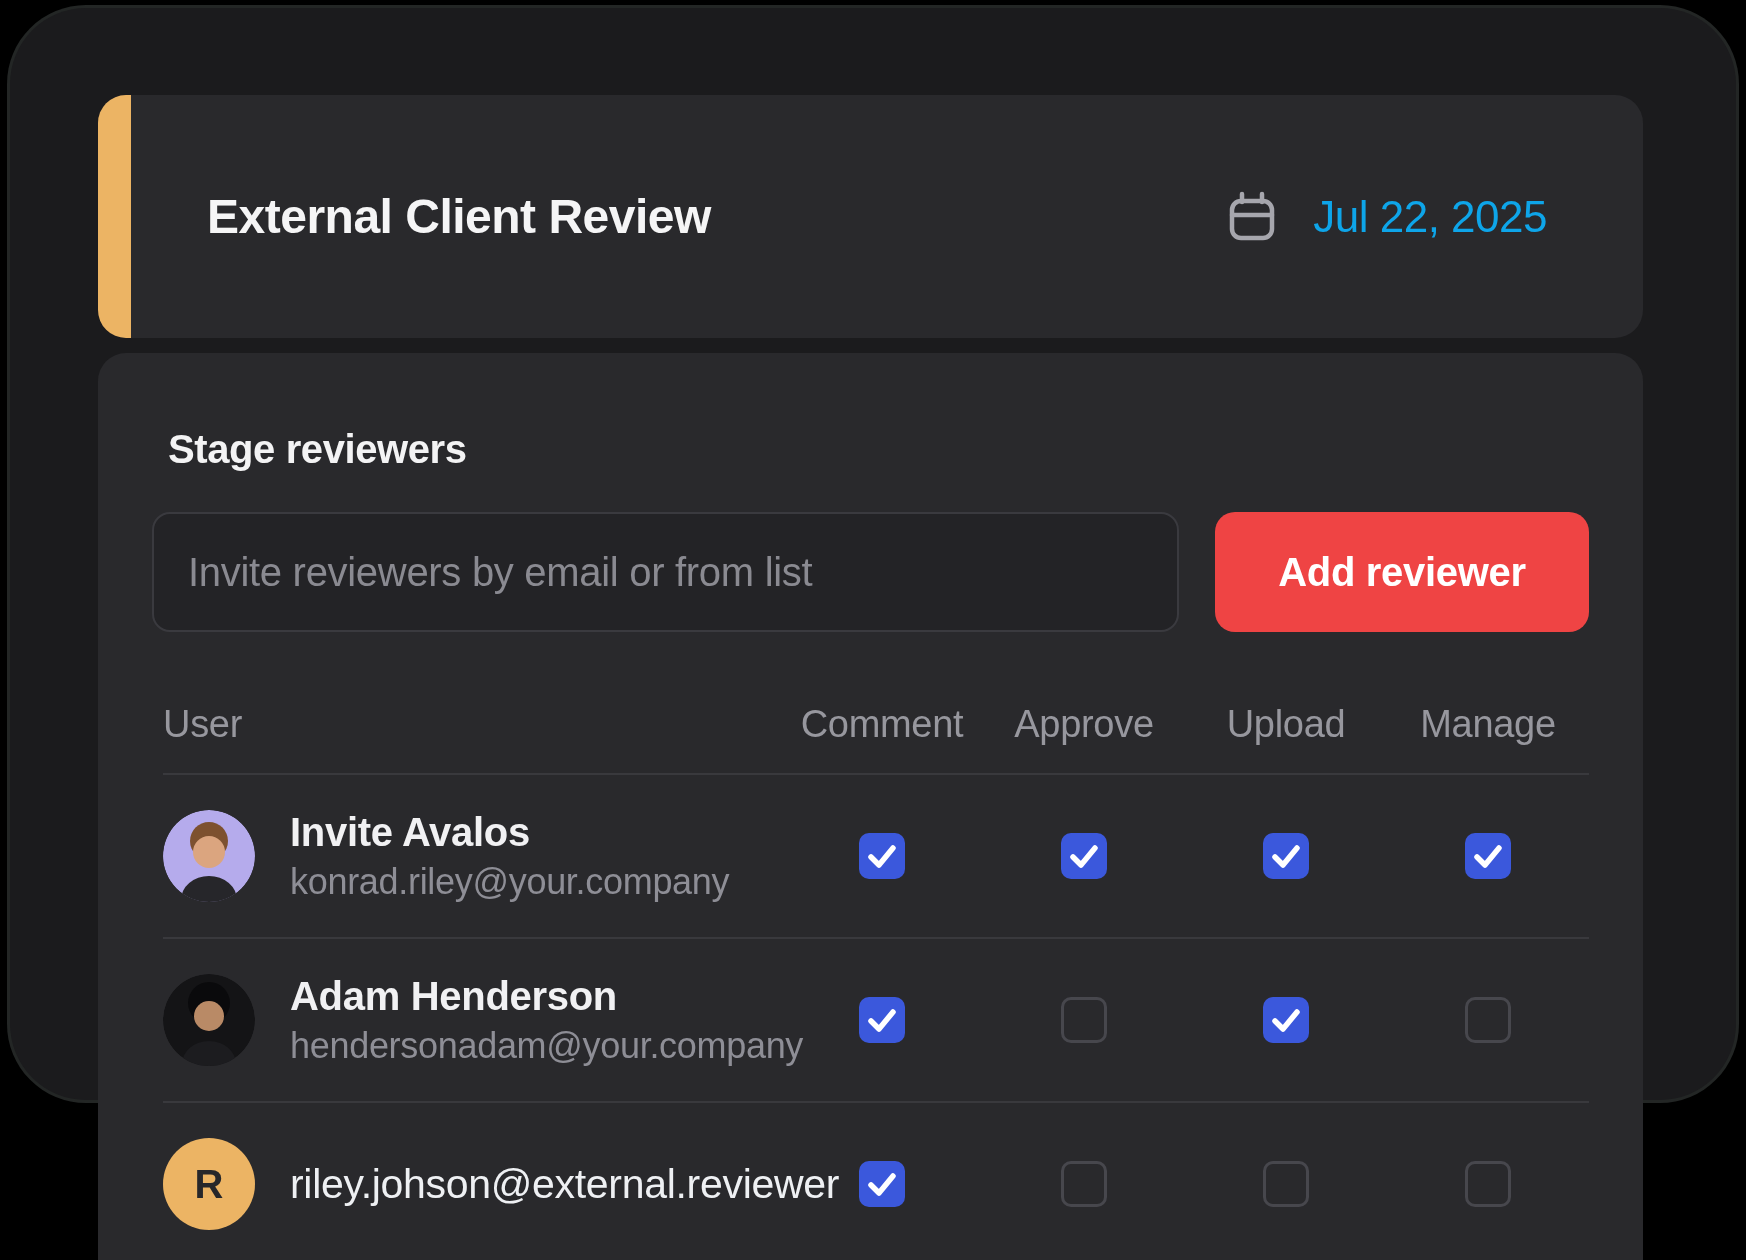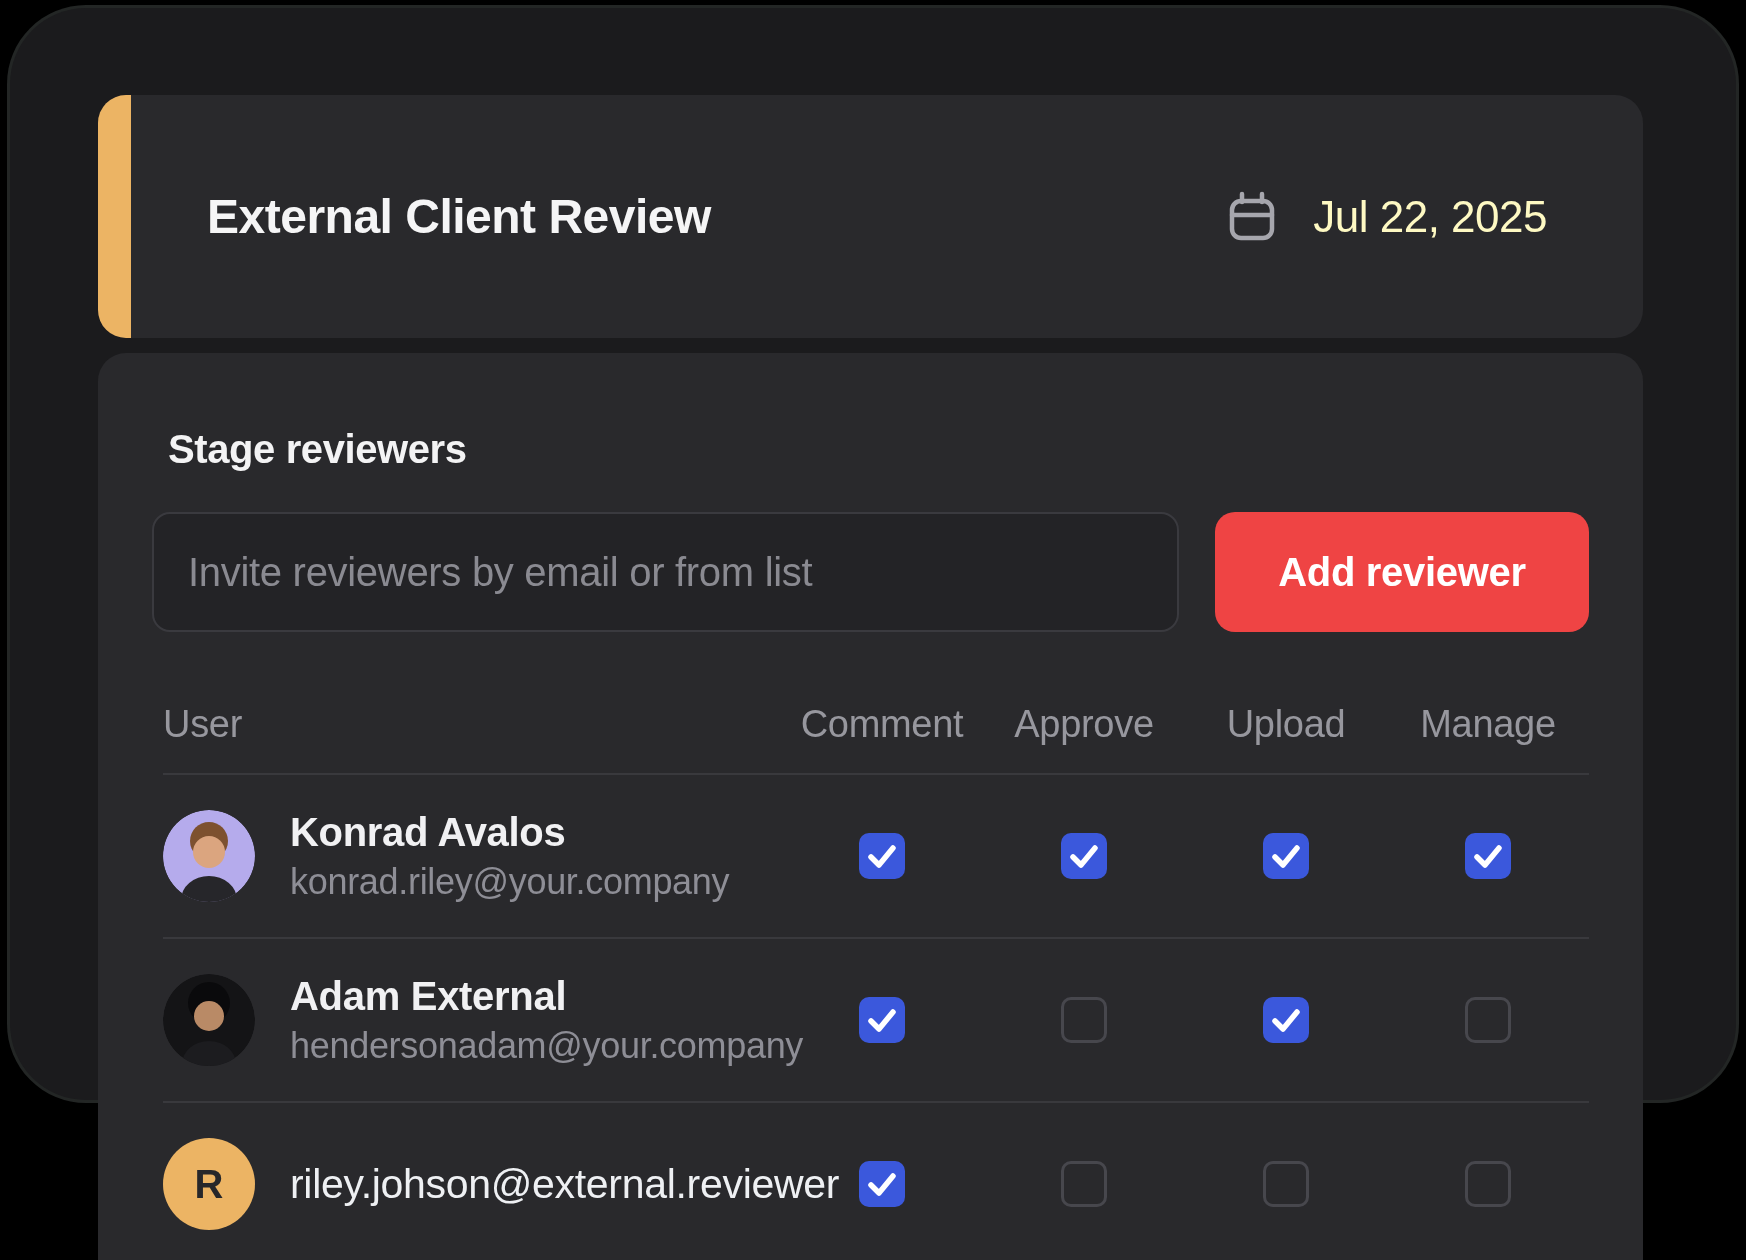--- a/index.html
+++ b/index.html
@@ -11,21 +11,21 @@
          border-radius:76px;box-shadow:0 0 0 3px rgba(125,135,132,.28),0 40px 90px rgba(0,0,0,.65);}
 
   
   .header-card{position:absolute;left:98px;top:95px;width:1545px;height:243px;background:#29292c;
                border-radius:28px;overflow:hidden;}
   .accent-bar{position:absolute;left:0;top:0;bottom:0;width:33px;background:#ecb464;}
   .title{position:absolute;left:109px;top:0;bottom:0;display:flex;align-items:center;
          font-size:48px;font-weight:700;color:#f5f5f6;letter-spacing:-.5px;}
   .date-row{position:absolute;right:96px;top:0;bottom:0;display:flex;align-items:center;gap:34px;}
   .date-row svg{display:block;}
-  .date-text{font-size:44px;color:#fef9c3;letter-spacing:-.5px;}
+  .date-text{font-size:44px;color:#0ea5e9;letter-spacing:-.5px;}
 
   
   .panel{position:absolute;left:98px;top:353px;width:1545px;height:907px;background:#29292c;
          border-radius:28px 28px 0 0;overflow:hidden;}
   .panel h2{position:absolute;left:54px;top:58px;margin:16px;font-size:40px;font-weight:700;
             color:#f3f3f4;letter-spacing:-.4px;}
 
   .invite-row{position:absolute;left:54px;right:54px;top:159px;height:84px;display:flex;gap:36px;}
   .invite-input{flex:1;height:120px;box-sizing:border-box;background:#232326;border:2px solid #3a3a3f;
                 border-radius:18px;padding:0 34px;font-size:40px;color:#e8e8ea;outline:none;
@@ -96,21 +96,21 @@
             <div class="cell-user">
               <span class="avatar">
                 <svg width="92" height="92" viewBox="0 0 92 92">
                   <circle cx="46" cy="46" r="46" fill="#b5abec"></circle>
                   <circle cx="46" cy="31" r="19" fill="#7d512f"></circle>
                   <circle cx="46" cy="42" r="16" fill="#dba57f"></circle>
                   <ellipse cx="46" cy="90" rx="28" ry="24" fill="#26262a"></ellipse>
                 </svg>
               </span>
               <div>
-                <div class="uname">Konrad Avalos</div>
+                <div class="uname">Invite Avalos</div>
                 <div class="uemail">konrad.riley@your.company</div>
               </div>
             </div>
             <div class="cellp">
               <span class="cb checked">
                 <svg width="46" height="46" viewBox="0 0 46 46" fill="none" stroke="#fff" stroke-width="5.5" stroke-linecap="round" stroke-linejoin="round">
                   <path d="M12 24 L20 32 L34 15"></path>
                 </svg>
               </span>
             </div>
@@ -140,21 +140,21 @@
             <div class="cell-user">
               <span class="avatar">
                 <svg width="92" height="92" viewBox="0 0 92 92">
                   <circle cx="46" cy="46" r="46" fill="#141416"></circle>
                   <circle cx="46" cy="29" r="21" fill="#0a0a0c"></circle>
                   <circle cx="46" cy="42" r="15" fill="#b98a66"></circle>
                   <ellipse cx="46" cy="90" rx="27" ry="23" fill="#1c1c1f"></ellipse>
                 </svg>
               </span>
               <div>
-                <div class="uname">Adam External</div>
+                <div class="uname">Adam Henderson</div>
                 <div class="uemail">hendersonadam@your.company</div>
               </div>
             </div>
             <div class="cellp">
               <span class="cb checked">
                 <svg width="46" height="46" viewBox="0 0 46 46" fill="none" stroke="#fff" stroke-width="5.5" stroke-linecap="round" stroke-linejoin="round">
                   <path d="M12 24 L20 32 L34 15"></path>
                 </svg>
               </span>
             </div>

